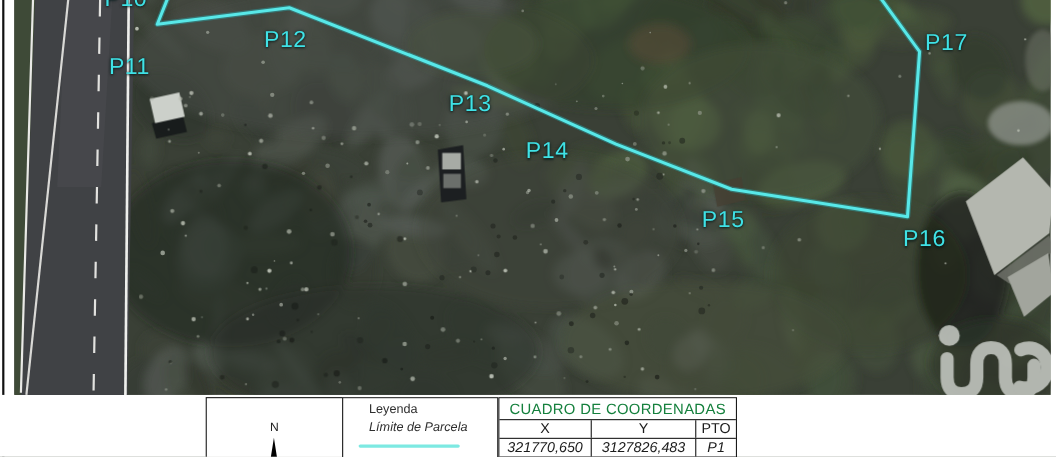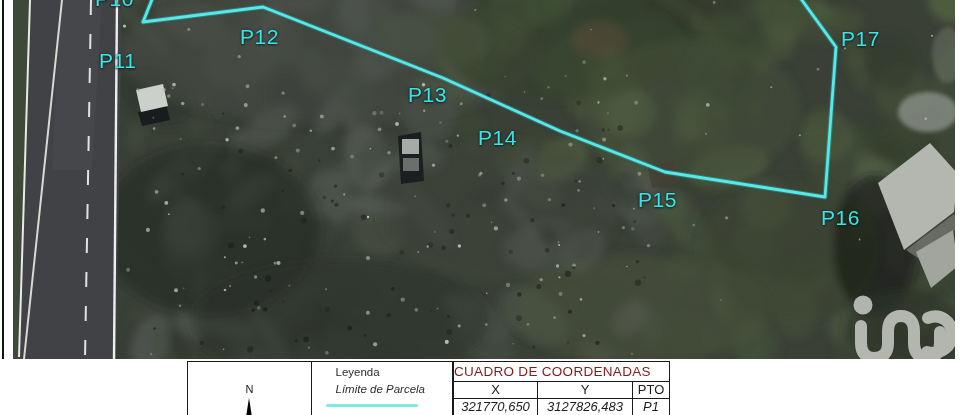--- a/index.html
+++ b/index.html
@@ -23,21 +23,21 @@
   #north-needle{position:absolute;left:50%;margin-left:-3.5px;top:36px;width:0;height:0;
     border-left:3.5px solid transparent;border-right:3.5px solid transparent;
     border-bottom:19px solid #000;}
   #legend-box{left:310.5px;width:142.5px;height:60px;}
   .legend-text{position:absolute;left:24px;color:#2e2e2e;font-size:11.5px;}
   #legend-title{top:4px;}
   #legend-item{top:21px;font-style:italic;}
   #legend-line-sample{position:absolute;left:14px;top:42px;width:92px;height:3px;border-radius:2px;}
   
   #coord-table{left:453px;width:217px;height:60px;border:1.5px solid #1a1a1a;}
-  #coord-title{height:19px;line-height:19px;text-align:left;font-size:13.5px;color:#7f1d1d;
+  #coord-title{height:19px;line-height:19px;text-align:center;font-size:13.5px;color:#15803d;
     border-bottom:1.5px solid #1a1a1a;letter-spacing:.3px;}
   .tbl-row{display:flex;height:16px;line-height:16px;font-size:13px;color:#1c1c1c;}
   .tbl-row.cols{border-bottom:1.5px solid #1a1a1a;}
   .tbl-row.data{border-bottom:1.5px solid #1a1a1a;height:15.5px;line-height:15.5px;font-style:italic;}
   .cell{text-align:center;box-sizing:border-box;}
   .cell.cx{width:84px;border-right:1.5px solid #1a1a1a;}
   .cell.cy{width:95px;border-right:1.5px solid #1a1a1a;}
   .cell.cp{flex:1;}
 </style>
 </head>

